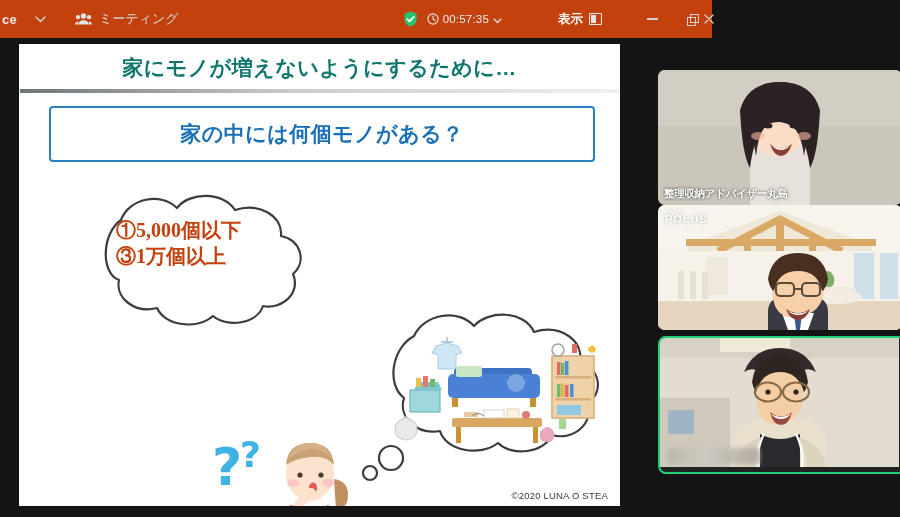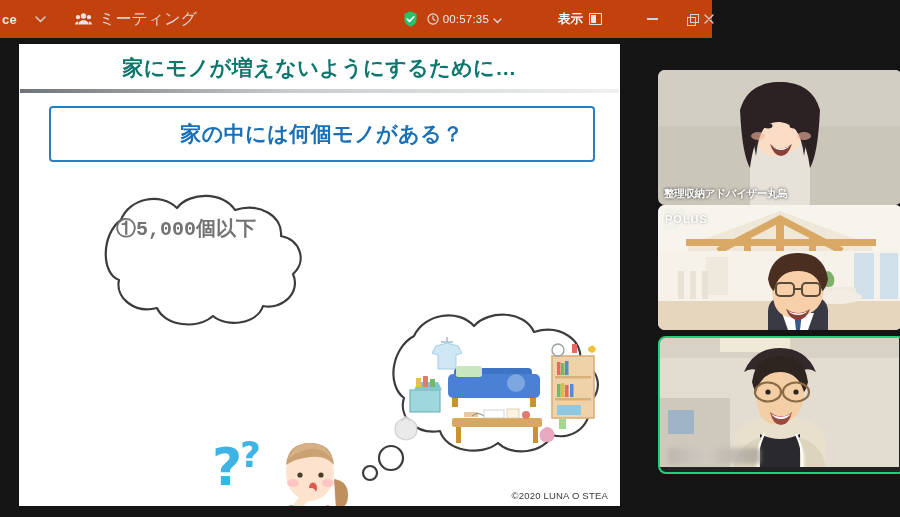--- a/index.html
+++ b/index.html
@@ -7,21 +7,21 @@
        font-family:"Liberation Sans","DejaVu Sans",sans-serif;}
   .app{position:relative;width:900px;height:517px;background:#141414;overflow:hidden;}
 
   
   .topbar{position:absolute;left:0;top:0;width:712px;height:38px;background:#c2410c;}
   .tb-left{position:absolute;left:0;top:0;height:38px;display:flex;align-items:center;gap:0;}
   .tb-ce{color:#e9e9e9;font-size:13px;font-weight:700;margin-left:2px;letter-spacing:.3px;}
   .chev{width:22px;height:38px;display:flex;align-items:center;justify-content:center;margin-left:12px;}
   .chev svg{display:block;}
   .tb-meet{display:flex;align-items:center;gap:7px;margin-left:24px;}
-  .tb-meet .lbl{color:#d9d9d9;font-size:16px;}
+  .tb-meet .lbl{color:#d9d9d9;font-size:13px;}
   .people-ico{width:17px;height:14px;display:block;}
 
   .pill{position:absolute;left:243px;top:10px;height:20px;display:flex;align-items:center;
         gap:6px;background:#3b3b3b;border-radius:11px;padding:0 5px 0 4px;}
   .pill .shareico{width:15px;height:15px;border-radius:4px;background:#e8e8e8;
         display:flex;align-items:center;justify-content:center;flex:none;}
   .pill .ptxt{color:#efefef;font-size:11px;white-space:nowrap;letter-spacing:-.2px;}
   .pill .dots{width:15px;height:15px;border-radius:50%;border:1.3px solid #cfcfcf;
         display:flex;align-items:center;justify-content:center;gap:1.6px;flex:none;}
   .pill .dots i{width:1.8px;height:1.8px;border-radius:50%;background:#d8d8d8;display:block;}
@@ -53,22 +53,22 @@
   .rule{position:absolute;left:1px;top:45px;width:599px;height:4px;
         background:linear-gradient(to right,#6f7478,#c9ccce 45%,#eef0f1);}
   .qbox{position:absolute;left:30px;top:62px;width:542px;height:52px;
         border:2px solid #2a7fc0;border-radius:4px;background:#fff;
         display:flex;align-items:center;justify-content:center;}
   .qbox .qtxt{font-size:21px;font-weight:700;color:#1a6fb5;letter-spacing:.5px;
         font-family:"DejaVu Sans","Liberation Sans",sans-serif;}
 
   .cloudL{position:absolute;left:42px;top:150px;width:310px;height:160px;}
   .opts{position:absolute;left:97px;top:173px;width:230px;}
-  .opts .o{font-size:20px;font-weight:700;color:#737373;line-height:1.32;white-space:nowrap;
-        font-family:Liberation Mono, monospace;}
+  .opts .o{font-size:20px;font-weight:700;color:#c2410c;line-height:1.32;white-space:nowrap;
+        font-family:Liberation Serif, serif;}
   .cloudR{position:absolute;left:325px;top:262px;width:300px;height:185px;}
   .girl{position:absolute;left:245px;top:385px;width:105px;height:115px;}
   .qmarks{position:absolute;left:193px;top:383px;width:70px;height:80px;}
   .copyr{position:absolute;right:12px;bottom:5px;font-size:9.5px;color:#3a3a3a;
         font-family:"Liberation Sans",sans-serif;letter-spacing:.2px;}
 
   
   .divider{position:absolute;left:628px;top:38px;width:12px;height:479px;background:#151515;}
 
   
@@ -172,20 +172,21 @@
       <div class="qbox">
         <span class="qtxt">家の中には何個モノがある？</span>
       </div>
 
       <svg class="cloudL" viewBox="0 0 310 160">
         <path d="M60 26c8-22 40-28 56-12 12-16 46-17 58 2 24-8 48 6 46 26 20 4 26 26 12 38 8 18-10 36-30 32-6 18-36 22-50 10-16 14-48 10-56-8-22 6-42-10-38-28C40 80 40 40 60 26z" fill="#fff" stroke="#3c3c3c" stroke-width="2.2" stroke-linejoin="round"></path>
       </svg>
 
       <div class="opts">
         <div class="o">①5,000個以下</div>
+        <div class="o">③1万個以上</div>
       </div>
 
       <svg class="cloudR" viewBox="0 0 300 185">
         <path d="M70 30c10-22 44-28 60-10 14-16 50-16 60 6 26-8 50 8 46 30 20 6 24 30 8 41 6 20-14 38-36 32-8 18-40 22-54 8-18 14-52 8-58-12-24 4-42-14-36-33C42 78 48 42 70 30z" fill="#fff" stroke="#3c3c3c" stroke-width="2.2" stroke-linejoin="round"></path>
         <circle cx="47" cy="152" r="12" fill="#fff" stroke="#3c3c3c" stroke-width="2.2"></circle>
         <circle cx="26" cy="167" r="7" fill="#fff" stroke="#3c3c3c" stroke-width="2.2"></circle>
 
         <path d="M97 36h12" stroke="#9bb7c9" stroke-width="1.4" fill="none"></path>
         <path d="M103 31v5" stroke="#9bb7c9" stroke-width="1.4"></path>
         <path d="M92 40l11-3 11 3 4 7-6 2v14H94V49l-6-2z" fill="#cfe6f5" stroke="#a7cde4" stroke-width="1"></path>

